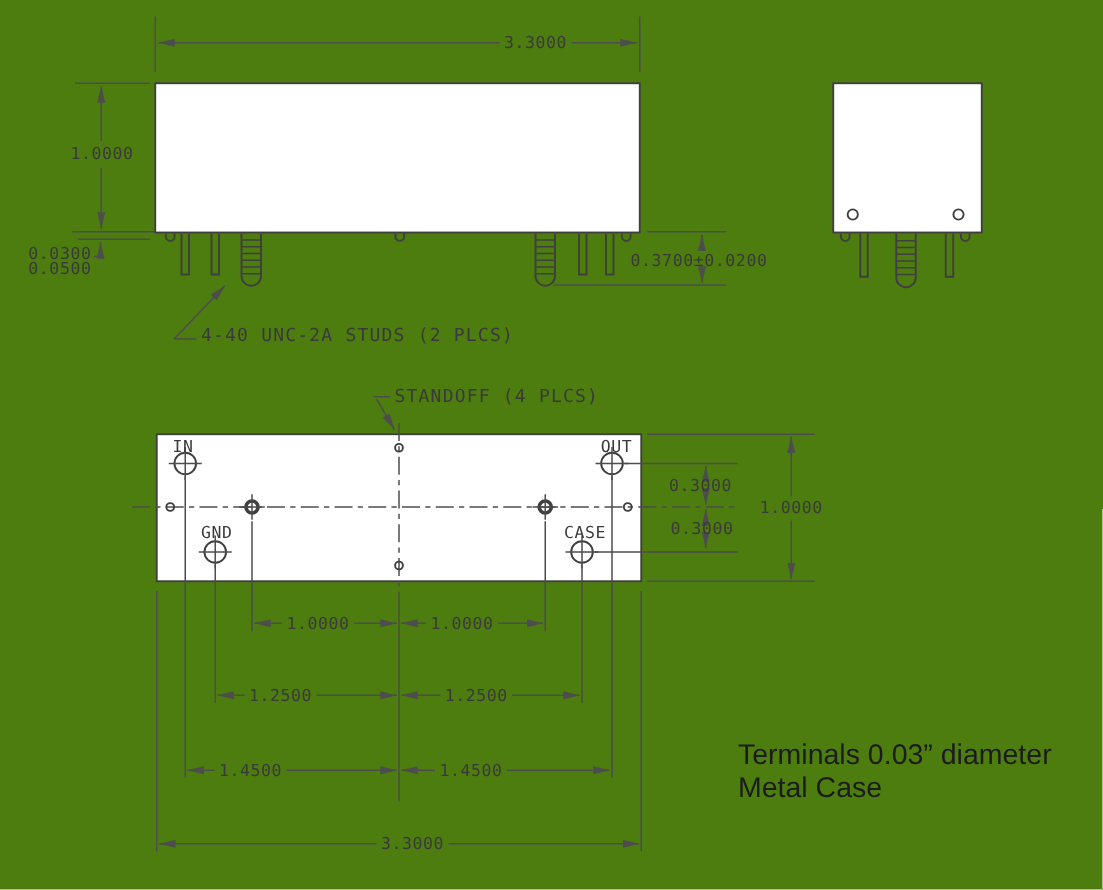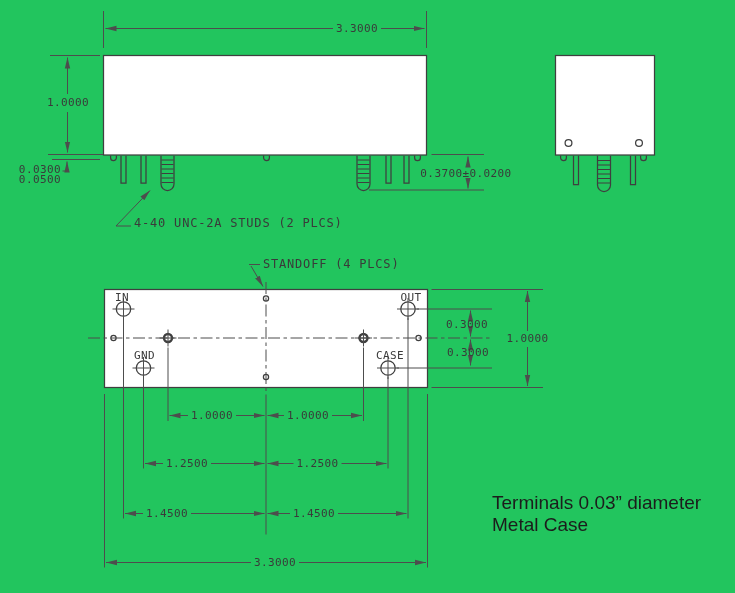--- a/index.html
+++ b/index.html
@@ -1,16 +1,16 @@
 <!DOCTYPE html>
 <html><head>
 <meta charset="utf-8">
 <style>
   html,body{margin:0;padding:0;background:#ffffff;}
-  .page{position:relative;width:735px;height:593px;background:#22c55e;overflow:hidden;
+  .page{position:relative;width:735px;height:593px;background:#4d7c0f;overflow:hidden;
         font-family:"Liberation Sans",sans-serif;}
   svg{display:block;}
   
   .cad{font-family:"DejaVu Sans Mono",monospace;font-size:11px;letter-spacing:0.4px;fill:#3a3a3a;}
   
   .cadn{font-family:"DejaVu Sans Mono",monospace;font-size:12px;letter-spacing:0.8px;fill:#3a3a3a;}
   
   .note{font-family:"Liberation Sans",sans-serif;font-size:19px;fill:#1c1c1c;}
   
   .ol{fill:none;stroke:#3f3f3f;stroke-width:1.25;}

